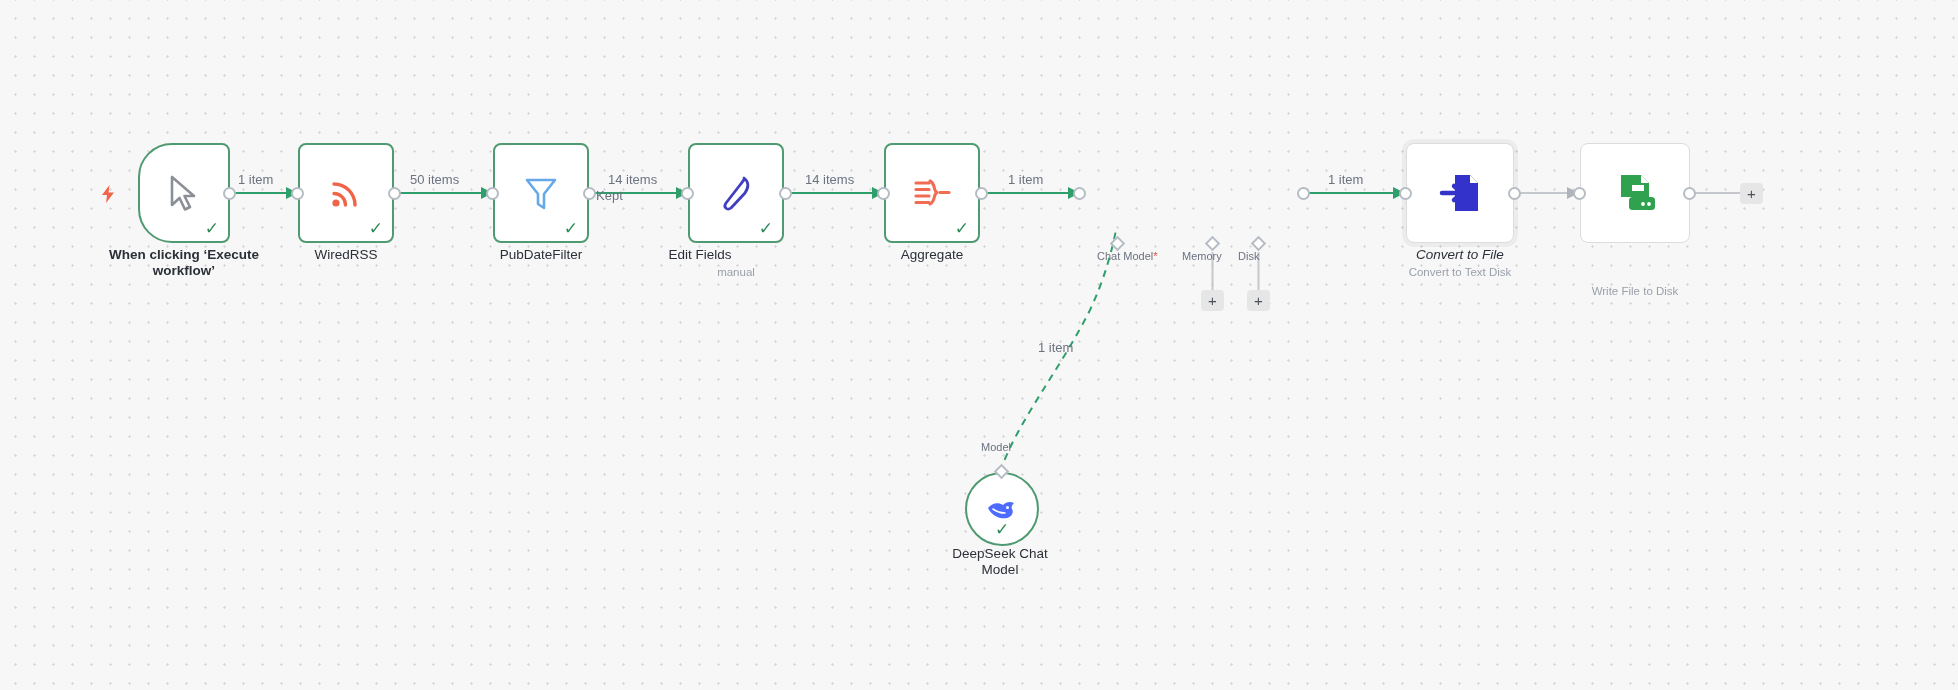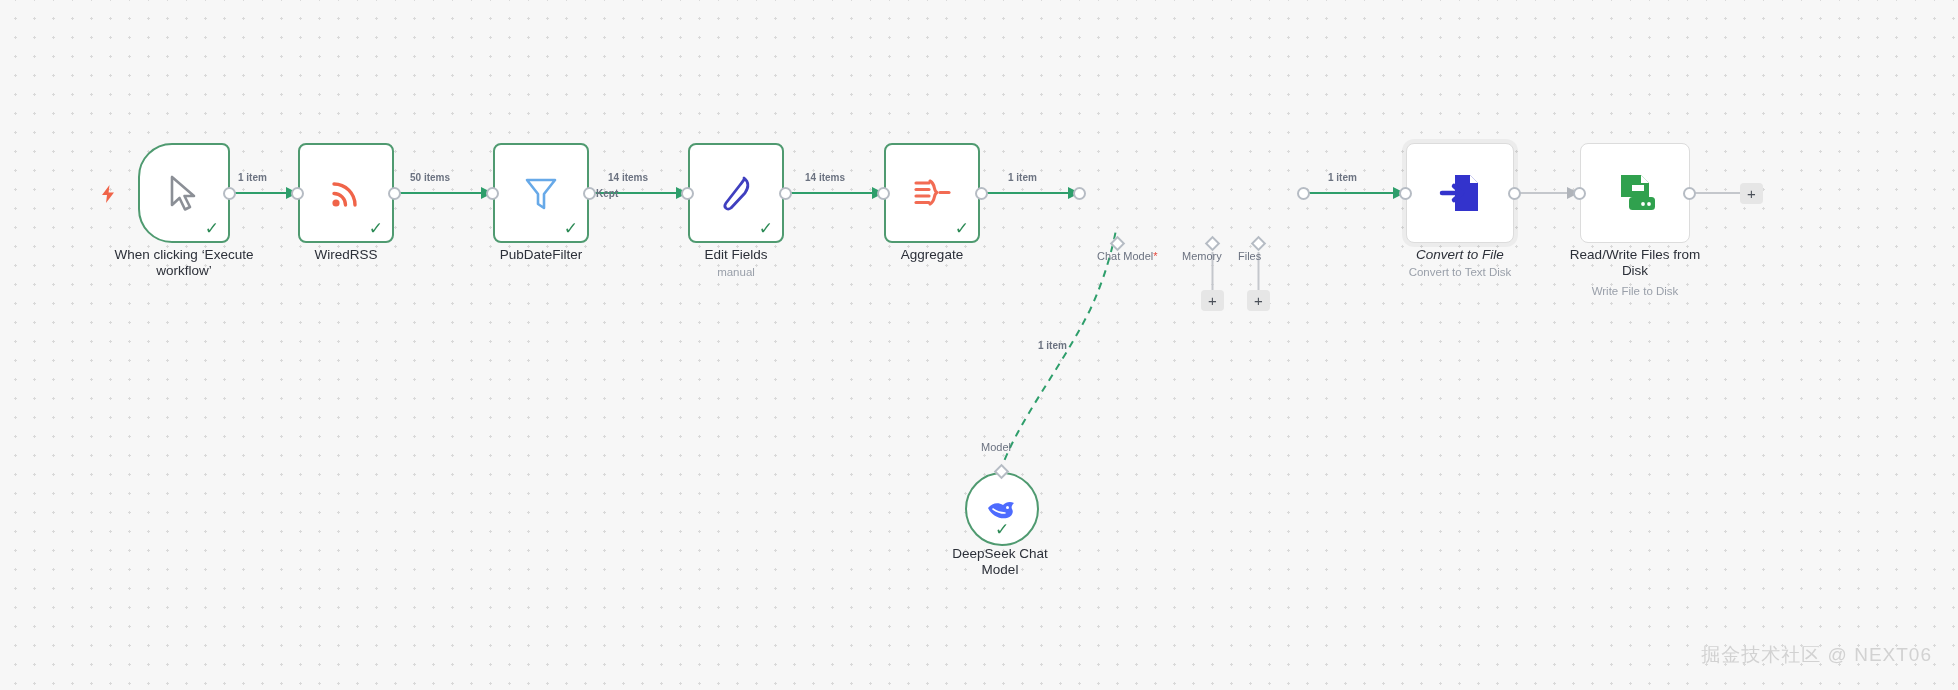--- a/index.html
+++ b/index.html
@@ -106,25 +106,24 @@
     box-sizing: border-box;
     border: 2px solid #b6bcc4;
     background: #fff;
     transform: rotate(45deg);
     z-index: 4;
   }
 
   
   .edge-label {
     position: absolute;
-    font-size: 10px;
+    font-size: 13px;
     color: #6b7280;
     white-space: nowrap;
     z-index: 2;
-    font-weight: bold;
   }
   .port-label {
     position: absolute;
     font-size: 11px;
     color: #6b7280;
     white-space: nowrap;
     z-index: 5;
   }
   .port-label .req { color: #e4473c; }
 
@@ -201,21 +200,21 @@
     </div>
 
     <div class="node trigger" style="left:138px; top:143px; width:92px; height:100px;">
       <span class="node-icon">
         <svg width="34" height="38" viewBox="0 0 34 38">
           <path d="M5 3 L5 31 L12.5 24 L18 35.5 L23 33 L17.5 22 L27 22 Z" fill="none" stroke="#8b8f96" stroke-width="2.6" stroke-linejoin="round"></path>
         </svg>
       </span>
       <span class="tick">✓</span>
     </div>
-    <div class="node-label" style="left:74px; top:247px; width:220px;">When clicking ‘Execute
+    <div class="node-label" style="left:74px; top:247px; width:220px;font-weight:bold;">When clicking ‘Execute
 workflow’</div>
 
     <div class="node" style="left:298px; top:143px; width:96px; height:100px;">
       <span class="node-icon">
         <svg width="36" height="36" viewBox="0 0 36 36">
           <circle cx="8" cy="28" r="3.6" fill="#f06449"></circle>
           <path d="M6 18.5 A 11.5 11.5 0 0 1 17.5 30" fill="none" stroke="#f06449" stroke-width="3.4" stroke-linecap="round"></path>
           <path d="M6 9 A 21 21 0 0 1 27 30" fill="none" stroke="#f06449" stroke-width="3.4" stroke-linecap="round"></path>
         </svg>
       </span>
@@ -234,21 +233,21 @@
     <div class="node-label" style="left:451px; top:247px; width:180px;">PubDateFilter</div>
 
     <div class="node" style="left:688px; top:143px; width:96px; height:100px;">
       <span class="node-icon">
         <svg width="36" height="40" viewBox="0 0 36 40">
           <path d="M26 5 C31 9 31 14 27 20 L13 35 C9 38 5 34 8 30 L22 12 C25 8 27 6 26 5 Z" fill="none" stroke="#3f3fbf" stroke-width="2.8" stroke-linejoin="round"></path>
         </svg>
       </span>
       <span class="tick">✓</span>
     </div>
-    <div class="node-label" style="left:646px; top:247px; width:180px;">Edit Fields</div>
+    <div class="node-label" style="left:610px; top:247px; width:180px;">Edit Fields</div>
     <div class="node-sublabel" style="left:646px; top:265px; width:180px;">manual</div>
 
     <div class="node" style="left:884px; top:143px; width:96px; height:100px;">
       <span class="node-icon">
         <svg width="40" height="34" viewBox="0 0 40 34">
           <g stroke="#f26b53" stroke-width="3.1" stroke-linecap="round">
             <line x1="4" y1="7" x2="17" y2="7"></line>
             <line x1="4" y1="13.5" x2="17" y2="13.5"></line>
             <line x1="4" y1="20" x2="17" y2="20"></line>
             <line x1="4" y1="26.5" x2="17" y2="26.5"></line>
@@ -262,21 +261,21 @@
     <div class="node-label" style="left:842px; top:247px; width:180px;">Aggregate</div>
 
 
     <div class="diamond" style="left:1112px; top:238px;"></div>
     <div class="port-label" style="left:1073px; top:250px;margin-left:24px;">Chat Model<span class="req">*</span></div>
 
     <div class="diamond" style="left:1207px; top:238px;"></div>
     <div class="port-label" style="left:1182px; top:250px;">Memory</div>
 
     <div class="diamond" style="left:1253px; top:238px;"></div>
-    <div class="port-label" style="left:1238px; top:250px;">Files</div>
+    <div class="port-label" style="left:1238px; top:250px;">Disk</div>
 
     <svg class="layer" style="z-index:2;" width="1958" height="690">
       <line x1="1212.5" y1="252" x2="1212.5" y2="290" stroke="#c4c7cc" stroke-width="2"></line>
       <line x1="1258.5" y1="252" x2="1258.5" y2="290" stroke="#c4c7cc" stroke-width="2"></line>
     </svg>
     <div class="plus-btn" style="left:1201px; top:290px;">+</div>
     <div class="plus-btn" style="left:1247px; top:290px;">+</div>
 
     <div class="node plain" style="left:1406px; top:143px; width:108px; height:100px;">
       <span class="node-icon">
@@ -296,22 +295,20 @@
         <svg width="44" height="44" viewBox="0 0 44 44">
           <path d="M8 4 L28 4 L36 12 L36 26 L8 26 Z" fill="#30a14e"></path>
           <path d="M28 4 L28 12 L36 12 Z" fill="#ffffff"></path>
           <path d="M19 14 L31 14 L31 20 L19 20 Z" fill="#ffffff"></path>
           <rect x="16" y="26" width="26" height="13" rx="3.5" fill="#30a14e"></rect>
           <circle cx="30" cy="33" r="1.9" fill="#ffffff"></circle>
           <circle cx="36" cy="33" r="1.9" fill="#ffffff"></circle>
         </svg>
       </span>
     </div>
-    <div class="node-label" style="left:1545px; top:247px; width:180px;">Read/Write Files from
-Disk</div>
     <div class="node-sublabel" style="left:1545px; top:284px; width:180px;">Write File to Disk</div>
 
     <div class="plus-btn" style="left:1740px; top:183px;">+</div>
 
     <div class="node round" style="left:965px; top:472px; width:74px; height:74px;">
       <span class="node-icon">
         <svg width="34" height="26" viewBox="0 0 34 26">
           <path d="M3 12 C7 7 13 6 18 9 C21 6 25 5 29 7 C27 9 26 11 27 13 C29 16 27 21 22 22 C15 23.5 7 20 3 12 Z" fill="#4d6bfe"></path>
           <circle cx="22.5" cy="11.5" r="1.5" fill="#ffffff"></circle>
           <path d="M8 13 C12 16 16 17 20 17" fill="none" stroke="#ffffff" stroke-width="1.6" stroke-linecap="round"></path>
@@ -342,15 +339,14 @@
 
     <div class="edge-label" style="left:238px; top:172px;">1 item</div>
     <div class="edge-label" style="left:410px; top:172px;">50 items</div>
     <div class="edge-label" style="left:608px; top:172px;">14 items</div>
     <div class="edge-label" style="left:596px; top:188px;">Kept</div>
     <div class="edge-label" style="left:805px; top:172px;">14 items</div>
     <div class="edge-label" style="left:1008px; top:172px;">1 item</div>
     <div class="edge-label" style="left:1328px; top:172px;">1 item</div>
     <div class="edge-label" style="left:1038px; top:340px;">1 item</div>
 
-    <div class="watermark">掘金技术社区 @ NEXT06</div>
   </div>
 </div>
 
 </body></html>

